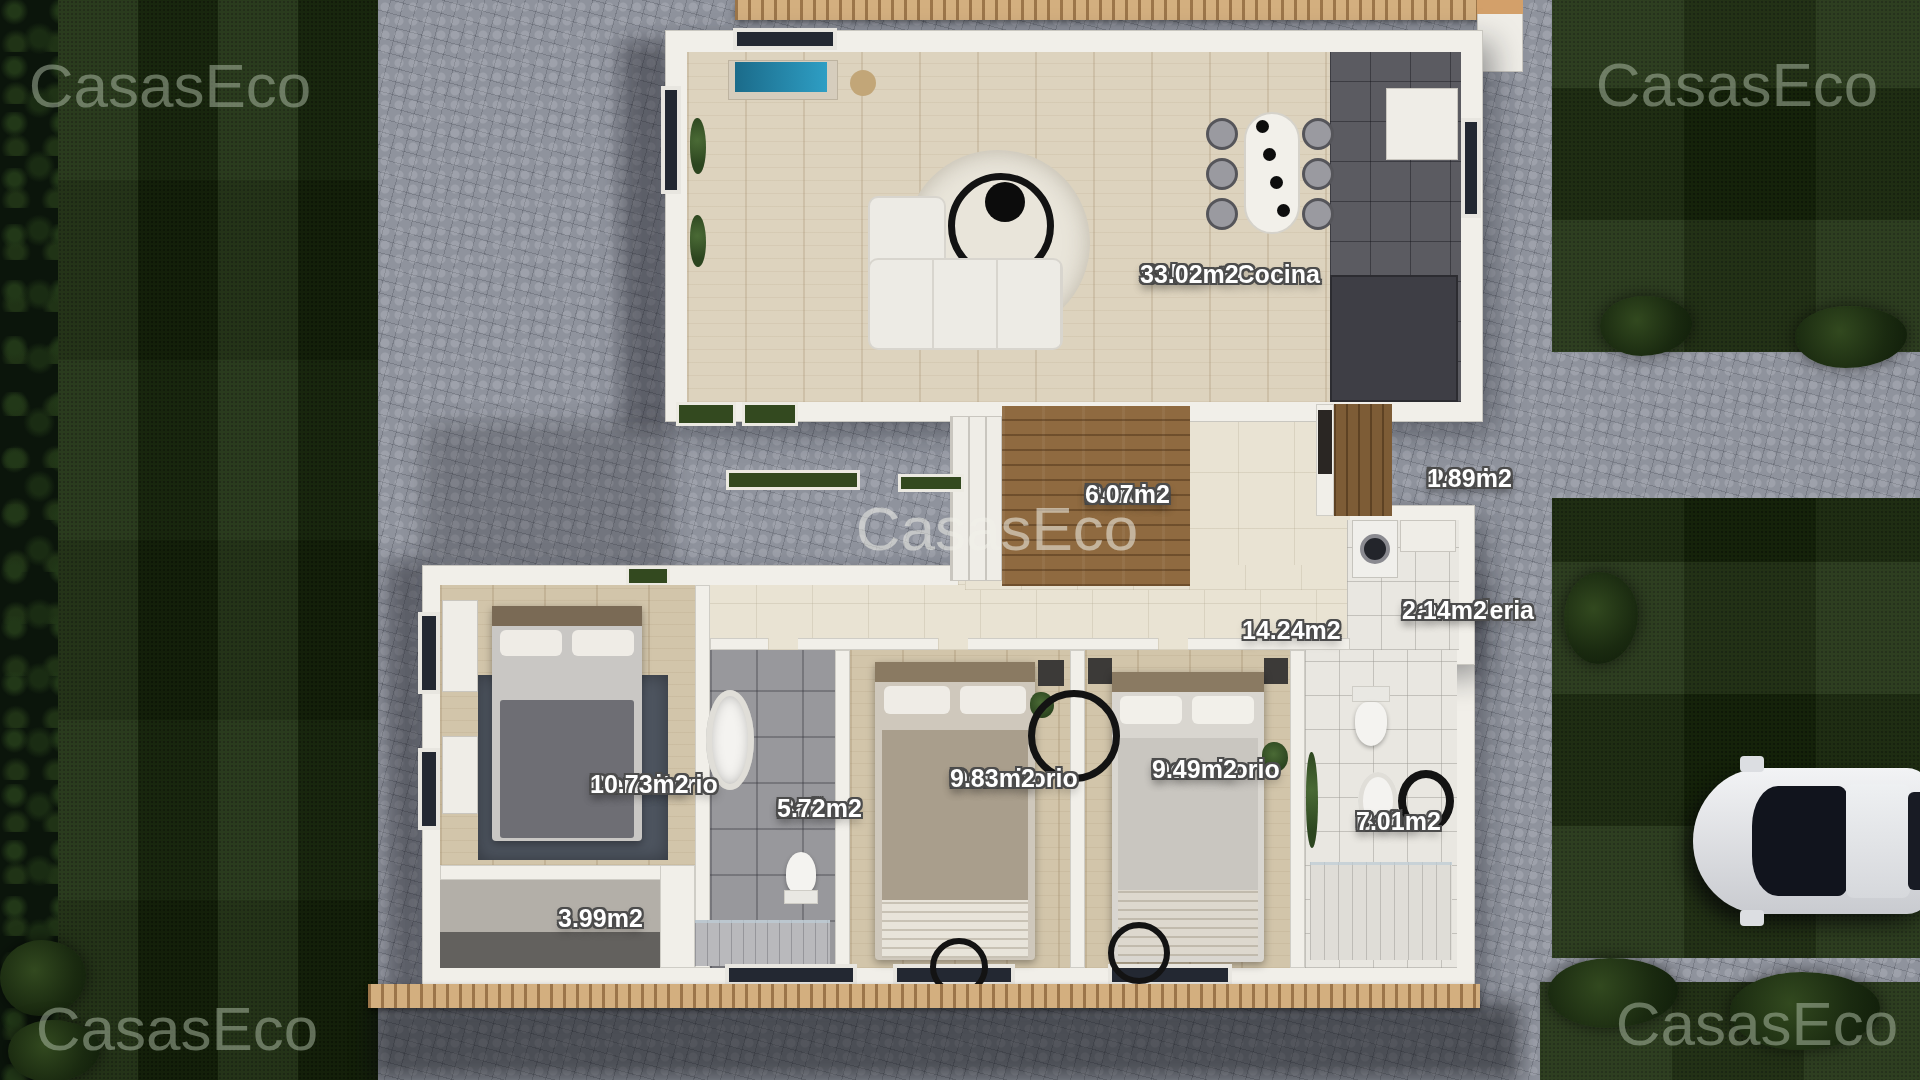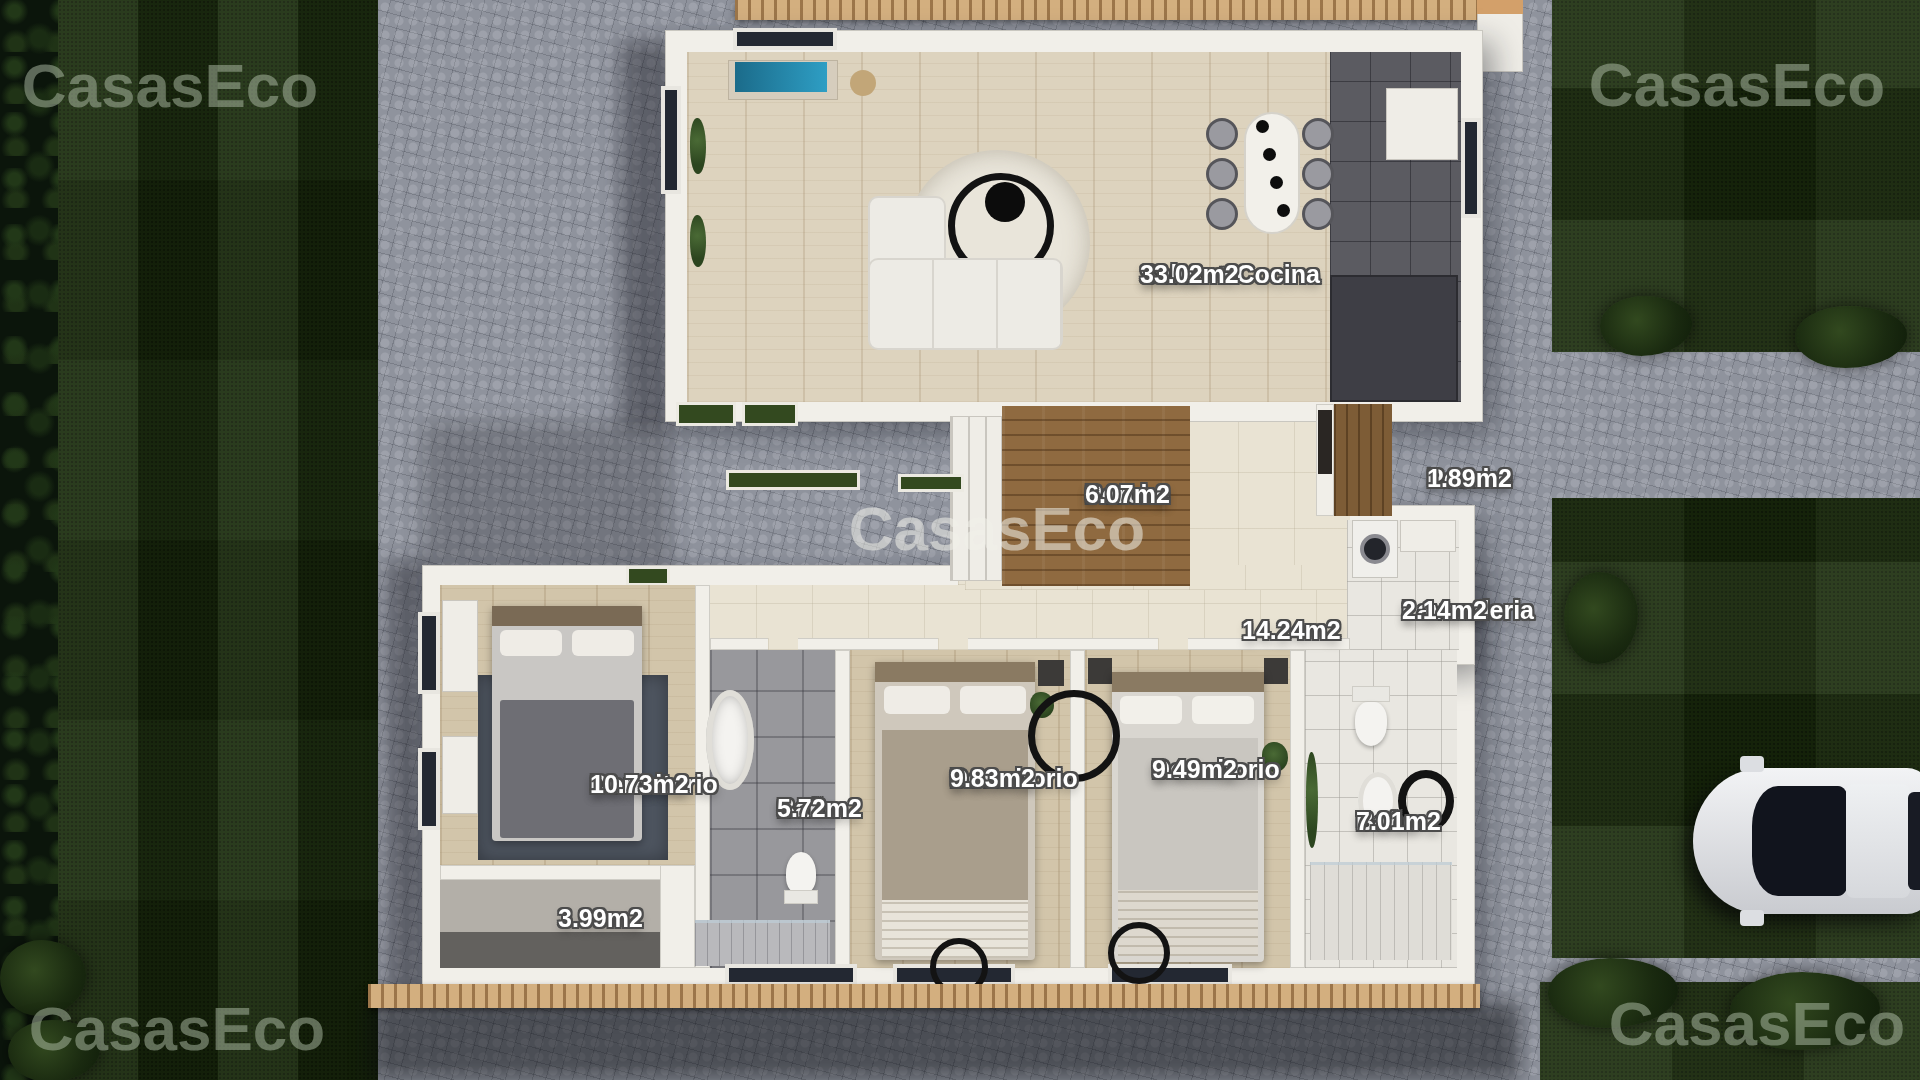--- a/index.html
+++ b/index.html
@@ -66,21 +66,21 @@
   .planter{background:#33491f;border:3px solid #eceae2;}
   .white-box{background:#efede7;border:1px solid #c9c6bf;}
   .ring{border-radius:50%;border:7px solid #131313;background:transparent;}
   .plant{background:radial-gradient(circle at 45% 40%, #4a6a35, #2c451f 70%);border-radius:45% 55% 50% 50%;}
 
   
   .room-label{transform:translate(-50%,-50%);text-align:center;color:#fff;font-weight:700;
     font-size:25px;line-height:1.32;white-space:nowrap;z-index:40;
     text-shadow:-2px -2px 0 #4c4c4c,2px -2px 0 #4c4c4c,-2px 2px 0 #4c4c4c,2px 2px 0 #4c4c4c,
       -2px 0 0 #4c4c4c,2px 0 0 #4c4c4c,0 -2px 0 #4c4c4c,0 2px 0 #4c4c4c,0 5px 9px rgba(0,0,0,.35);}
-  .watermark{transform:translate(-50%,-50%);font-weight:700;font-size:62px;letter-spacing:0;
+  .watermark{transform:translate(-50%,-50%);font-weight:400;font-size:62px;letter-spacing:0;
     z-index:45;white-space:nowrap;}
   .wm-grass{color:rgba(178,191,170,.50);}
   .wm-light{color:rgba(240,240,234,.55);}
 </style>
 </head>
 <body>
 
 <div id="scene">
 
   <div class="cobble" style="left:0;top:0;width:1920px;height:1080px;"></div>

